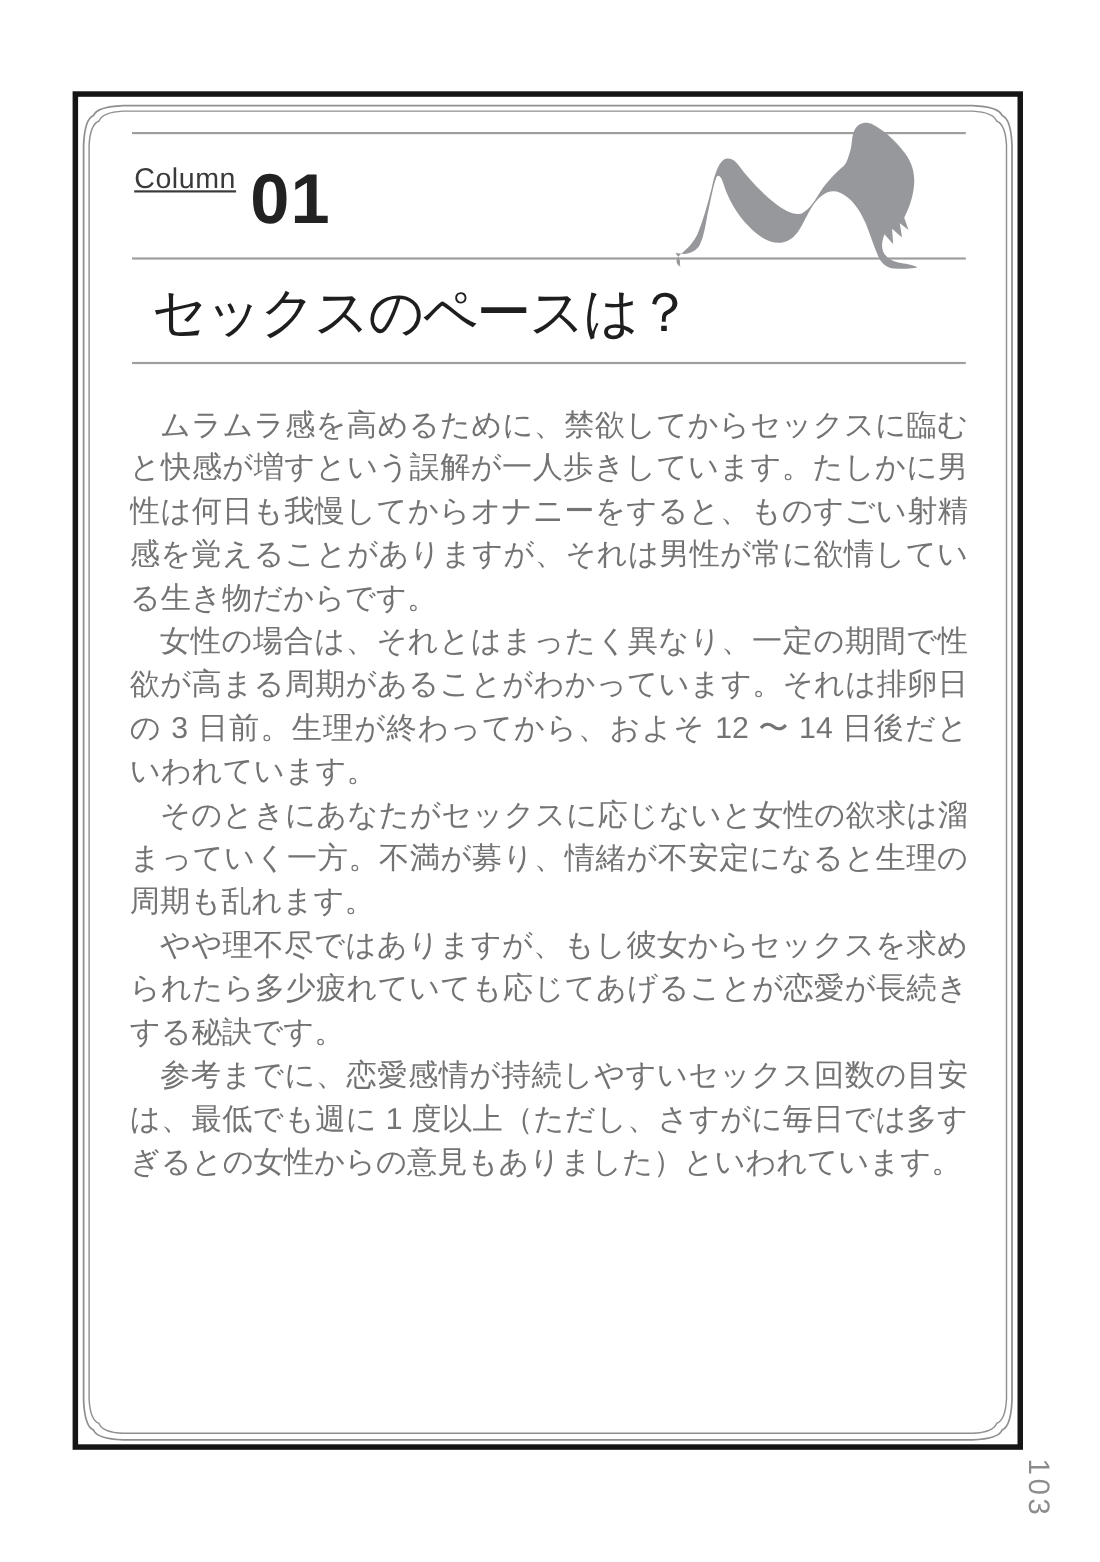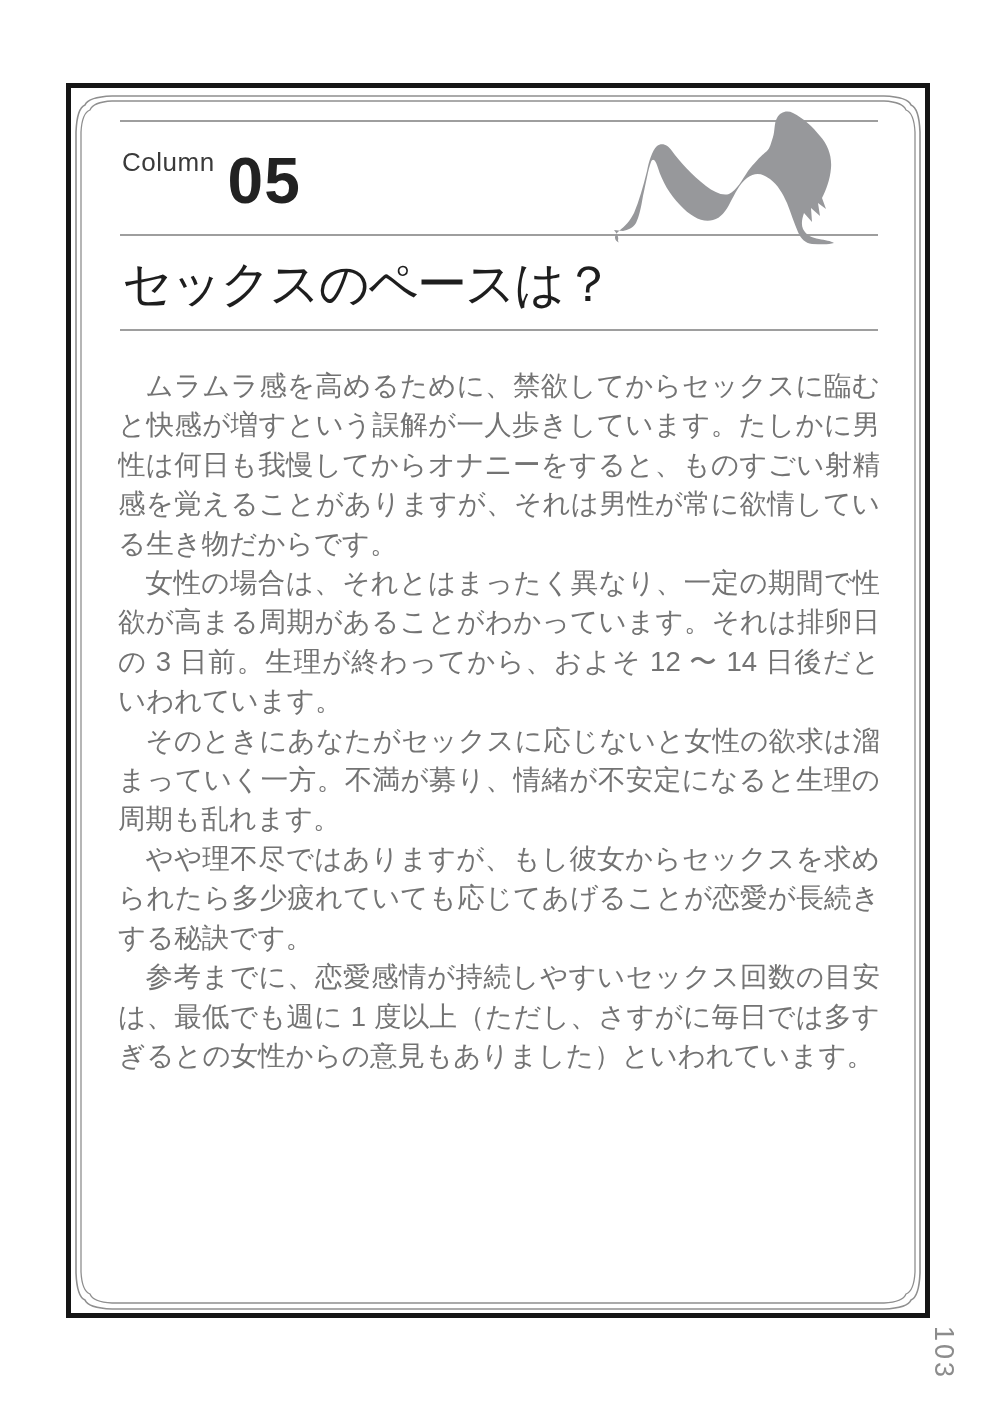--- a/index.html
+++ b/index.html
@@ -27,35 +27,35 @@
   .rule-top    { top: 120px; }
   .rule-mid    { top: 234px; }
   .rule-bottom { top: 329px; }
   .column-row {
     position: absolute;
     left: 122px; top: 140px;
     display: flex; align-items: flex-start;
   }
   .column-label {
     font-size: 26px; color: #3a3a3a;
-    margin-top: 7px; letter-spacing: 0.5px;
+    margin-top: 7px; letter-spacing: 0.5px; text-decoration: underline;
   }
   .column-number {
     font-size: 64px; font-weight: 600; color: #222222;
     line-height: 0.95; margin-left: 13px; margin-top: 11px;
     letter-spacing: 1px;
   }
   .silhouette {
     position: absolute;
     left: 610px; top: 110px;
     width: 235px; height: 140px;
   }
   .page-title {
     position: absolute;
-    left: 122px; top: 238px;
+    left: 138px; top: 238px;
     margin: 0;
     width: 760px; height: 92px;
     line-height: 92px;
     font-size: 50px; font-weight: 500;
     letter-spacing: -2px;
     color: #1e1e1e;
     white-space: nowrap;
   }
   .article {
     position: absolute;
@@ -109,21 +109,21 @@
              V 132
              Q 82 113 90 110 Q 93 102 112 101 Z"></path>
   </svg>
 
   <div class="rule rule-top"></div>
   <div class="rule rule-mid"></div>
   <div class="rule rule-bottom"></div>
 
   <div class="column-row">
     <span class="column-label">Column</span>
-    <span class="column-number">05</span>
+    <span class="column-number">01</span>
   </div>
 
   <svg class="silhouette" viewBox="0 0 235 140" xmlns="http://www.w3.org/2000/svg">
     <path fill="#97989b" d="M 10,133
              C 4,131 3,126 9,121
              C 15,116 20,111 24,103
              C 29,91 33,77 37,61
              C 39,51 42,41 47,36
              C 52,32 58,35 62,41
              C 70,52 82,65 96,76

